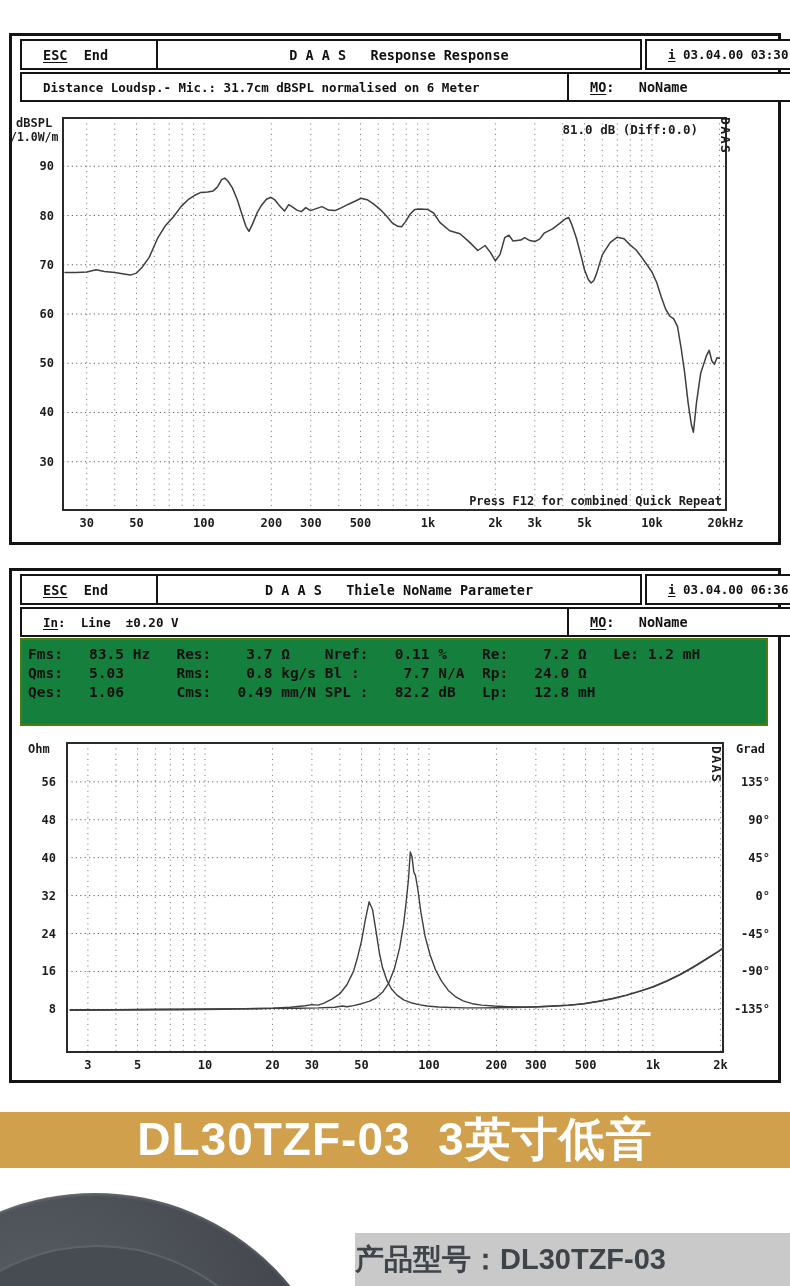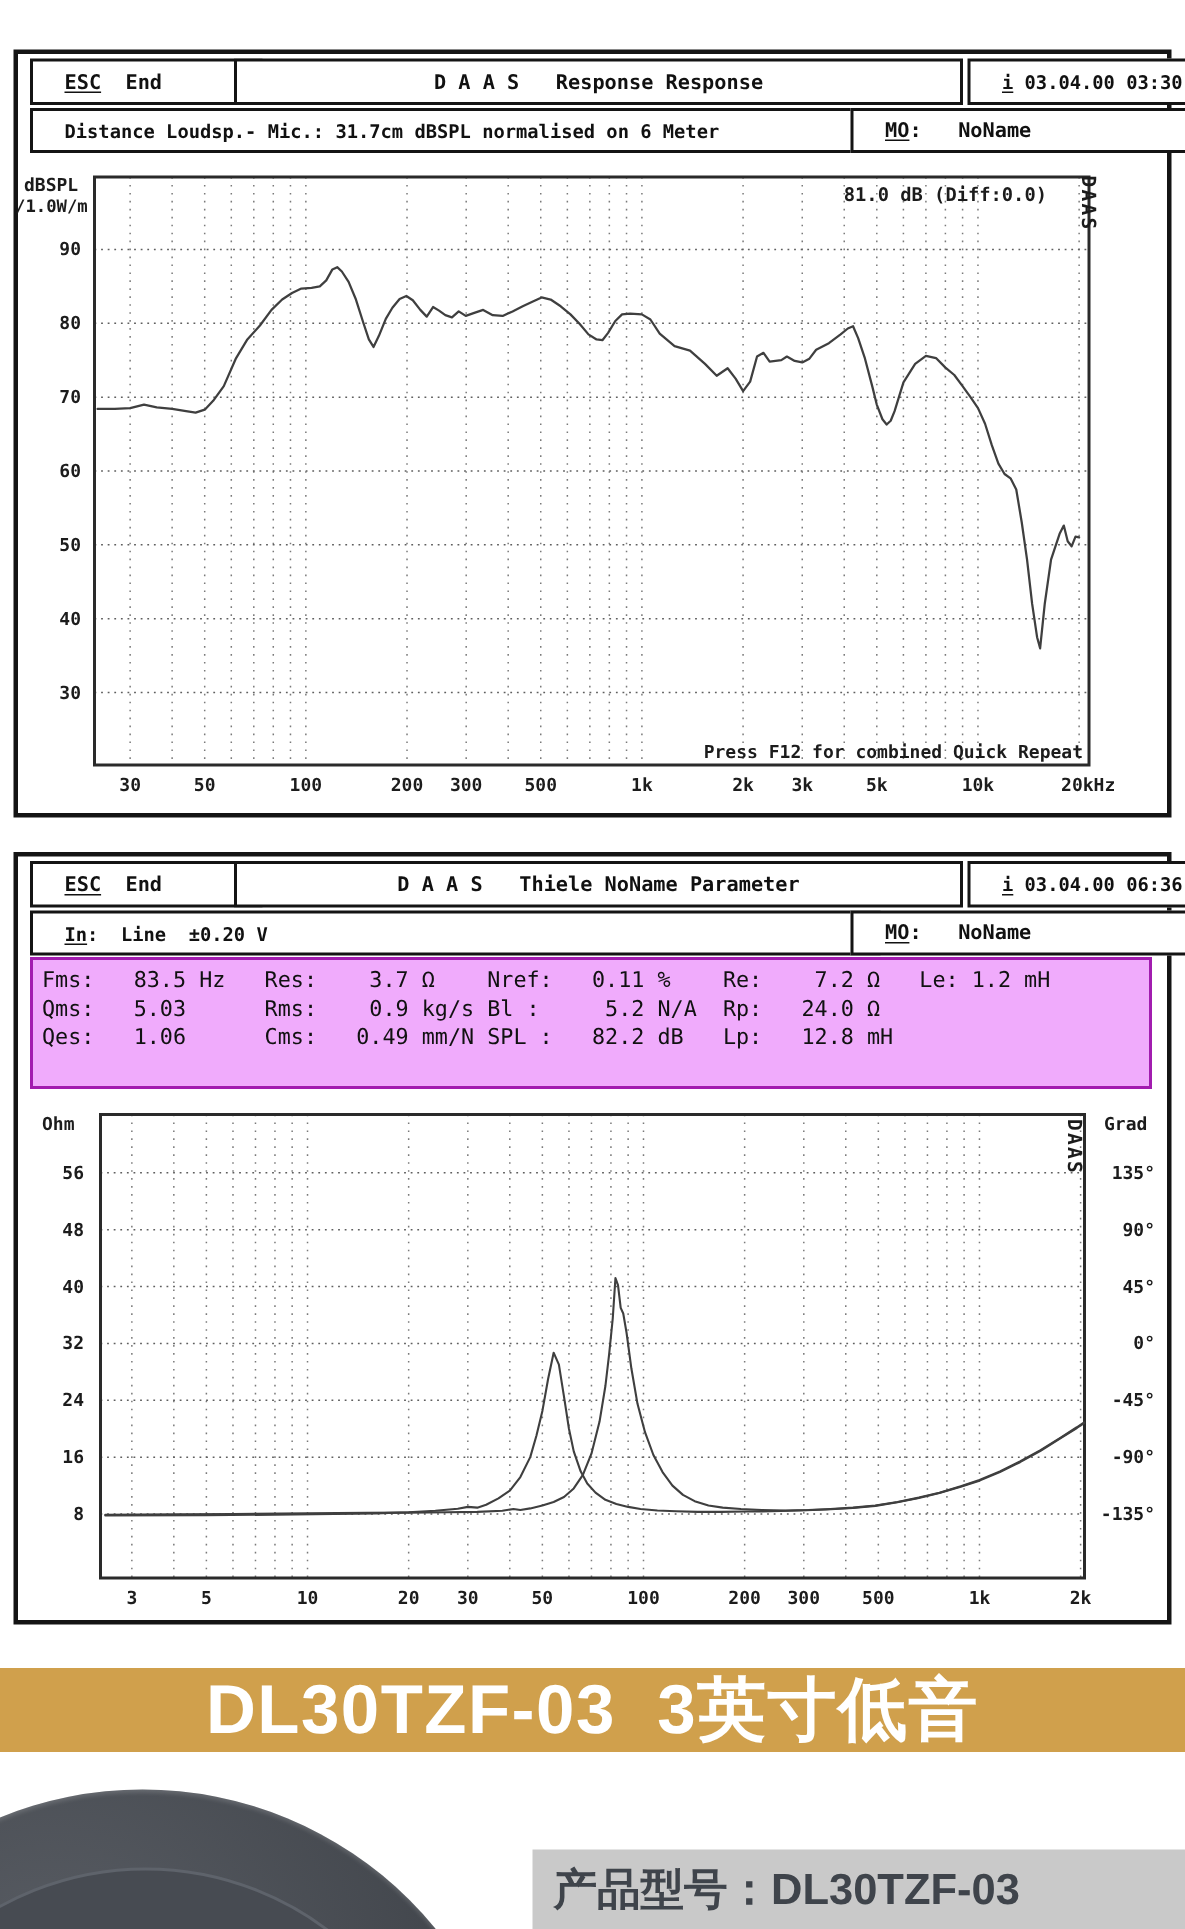--- a/index.html
+++ b/index.html
@@ -5,33 +5,33 @@
   html,body{margin:0;padding:0;}
   body{width:790px;height:1286px;position:relative;background:#ffffff;overflow:hidden;
        font-family:"DejaVu Sans Mono","Liberation Mono",monospace;}
   .panel{position:absolute;border:3px solid #141414;background:#fff;}
   .hbox{position:absolute;border:2px solid #141414;background:#fff;
         font-weight:700;font-size:13.5px;color:#111;white-space:pre;
         display:flex;align-items:center;overflow:hidden;}
   .hbox.pad{padding-left:21px;}
   .hbox.center{justify-content:center;}
   .ukey{text-decoration:underline;text-underline-offset:2px;}
-  .parambox{position:absolute;border:2px solid #a21caf;background:#f0abfc;
-        padding:5px 6px;font-weight:400;font-size:14.5px;line-height:19px;color:#111;}
+  .parambox{position:absolute;border:2px solid #4d7c0f;background:#15803d;
+        padding:5px 6px;font-weight:700;font-size:14.5px;line-height:19px;color:#111;}
   .parambox .row{white-space:pre;}
   svg{position:absolute;}
   svg text{font-family:"DejaVu Sans Mono","Liberation Mono",monospace;font-weight:700;fill:#1c1c1c;}
   .banner{position:absolute;left:0;top:1112px;width:790px;height:56px;
         display:flex;align-items:center;justify-content:center;}
   .banner span{font-family:"Liberation Sans","DejaVu Sans",sans-serif;
         font-size:46px;font-weight:700;letter-spacing:1px;white-space:pre;}
   .prodstrip{position:absolute;left:355px;top:1233px;width:435px;height:53px;
         display:flex;align-items:center;z-index:5;}
   .prodstrip span{font-family:"Liberation Sans","DejaVu Sans",sans-serif;
-        font-size:29px;font-weight:700;padding-left:14px;white-space:pre;}
+        font-size:29px;font-weight:700;white-space:pre;}
   .disc{position:absolute;border-radius:50%;}
   #spk1{left:-157px;top:1193px;width:504px;height:504px;
         background:radial-gradient(circle at 38% 28%,#5a5e65,#3c4046 72%);
         box-shadow:inset 0 2px 3px rgba(255,255,255,.15);}
   #spk2{left:-105px;top:1245px;width:400px;height:400px;background:#474b52;border:2px solid #5e636b;}
 </style>
 </head>
 <body>
 
 <div class="panel" style="left:9px;top:33px;width:766px;height:506px;"></div>
@@ -128,21 +128,21 @@
 </div>
 <div class="hbox pad" style="left:20px;top:607px;width:542px;height:26px;font-size:12.5px;">
   <span class="ukey">In</span><span>:  Line  ±0.20 V</span>
 </div>
 <div class="hbox pad" style="left:567px;top:607px;width:202px;height:26px;">
   <span class="ukey">MO</span><span>:   NoName</span>
 </div>
 
 <div class="parambox" style="left:20px;top:638px;width:732px;height:74px;">
   <div class="row">Fms:   83.5 Hz   Res:    3.7 Ω    Nref:   0.11 %    Re:    7.2 Ω   Le: 1.2 mH</div>
-  <div class="row">Qms:   5.03      Rms:    0.9 kg/s Bl :     5.2 N/A  Rp:   24.0 Ω</div>
+  <div class="row">Qms:   5.03      Rms:    0.8 kg/s Bl :     7.7 N/A  Rp:   24.0 Ω</div>
   <div class="row">Qes:   1.06      Cms:   0.49 mm/N SPL :   82.2 dB   Lp:   12.8 mH</div>
 </div>
 
 <svg id="chart2" style="left:10px;top:728px;" width="770" height="352" viewBox="10 728 770 352">
     <line x1="87.8989944572374" y1="743" x2="87.8989944572374" y2="1052" stroke="#7a7a7a" stroke-width="1" stroke-dasharray="1.1 4.2"></line>
     <line x1="115.88322995569044" y1="743" x2="115.88322995569044" y2="1052" stroke="#7a7a7a" stroke-width="1" stroke-dasharray="1.1 4.2"></line>
     <line x1="137.58948935767194" y1="743" x2="137.58948935767194" y2="1052" stroke="#7a7a7a" stroke-width="1" stroke-dasharray="1.1 4.2"></line>
     <line x1="155.32479464897327" y1="743" x2="155.32479464897327" y2="1052" stroke="#7a7a7a" stroke-width="1" stroke-dasharray="1.1 4.2"></line>
     <line x1="170.31978161416095" y1="743" x2="170.31978161416095" y2="1052" stroke="#7a7a7a" stroke-width="1" stroke-dasharray="1.1 4.2"></line>
     <line x1="183.3090301474263" y1="743" x2="183.3090301474263" y2="1052" stroke="#7a7a7a" stroke-width="1" stroke-dasharray="1.1 4.2"></line>

